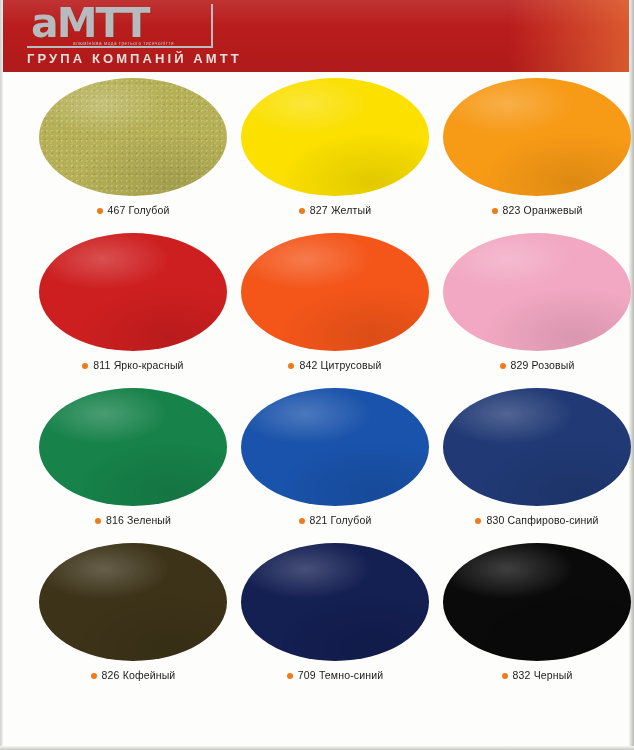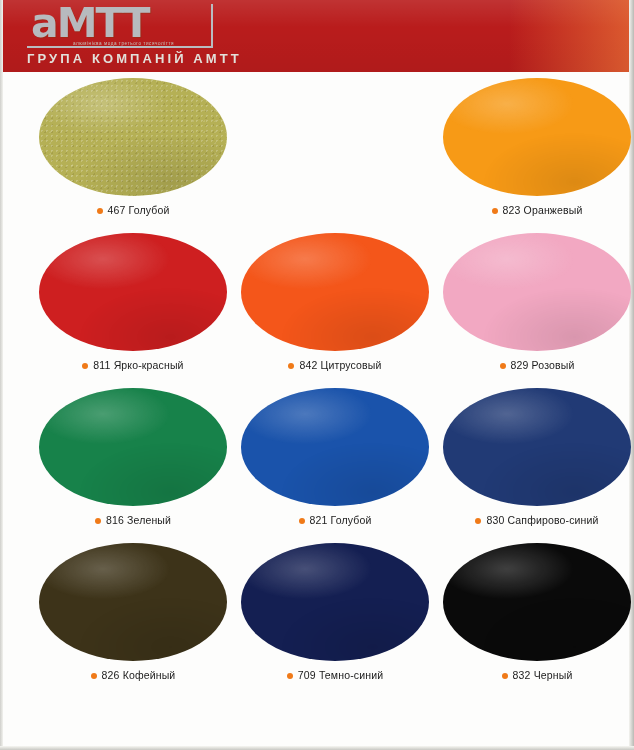--- a/index.html
+++ b/index.html
@@ -226,20 +226,31 @@
             <div class="metallic"></div>
             <div class="gloss"></div>
           </div>
         </div>
         <div class="label">
           <span class="bullet" style="background: rgb(240, 122, 24);"></span><span class="code">467</span>
           <span>Голубой</span>
         </div>
       </div>
 
+      <div class="cell c1">
+        <div class="swatch-wrap">
+          <div class="swatch" style="background:#fbe000">
+            <div class="gloss"></div>
+          </div>
+        </div>
+        <div class="label">
+          <span class="bullet" style="background: rgb(240, 122, 24);"></span><span class="code">827</span>
+          <span>Желтый</span>
+        </div>
+      </div>
 
       <div class="cell c2">
         <div class="swatch-wrap">
           <div class="swatch" style="background:#f79a16">
             <div class="gloss"></div>
           </div>
         </div>
         <div class="label">
           <span class="bullet" style="background: rgb(240, 122, 24);"></span><span class="code">823</span>
           <span>Оранжевый</span>

